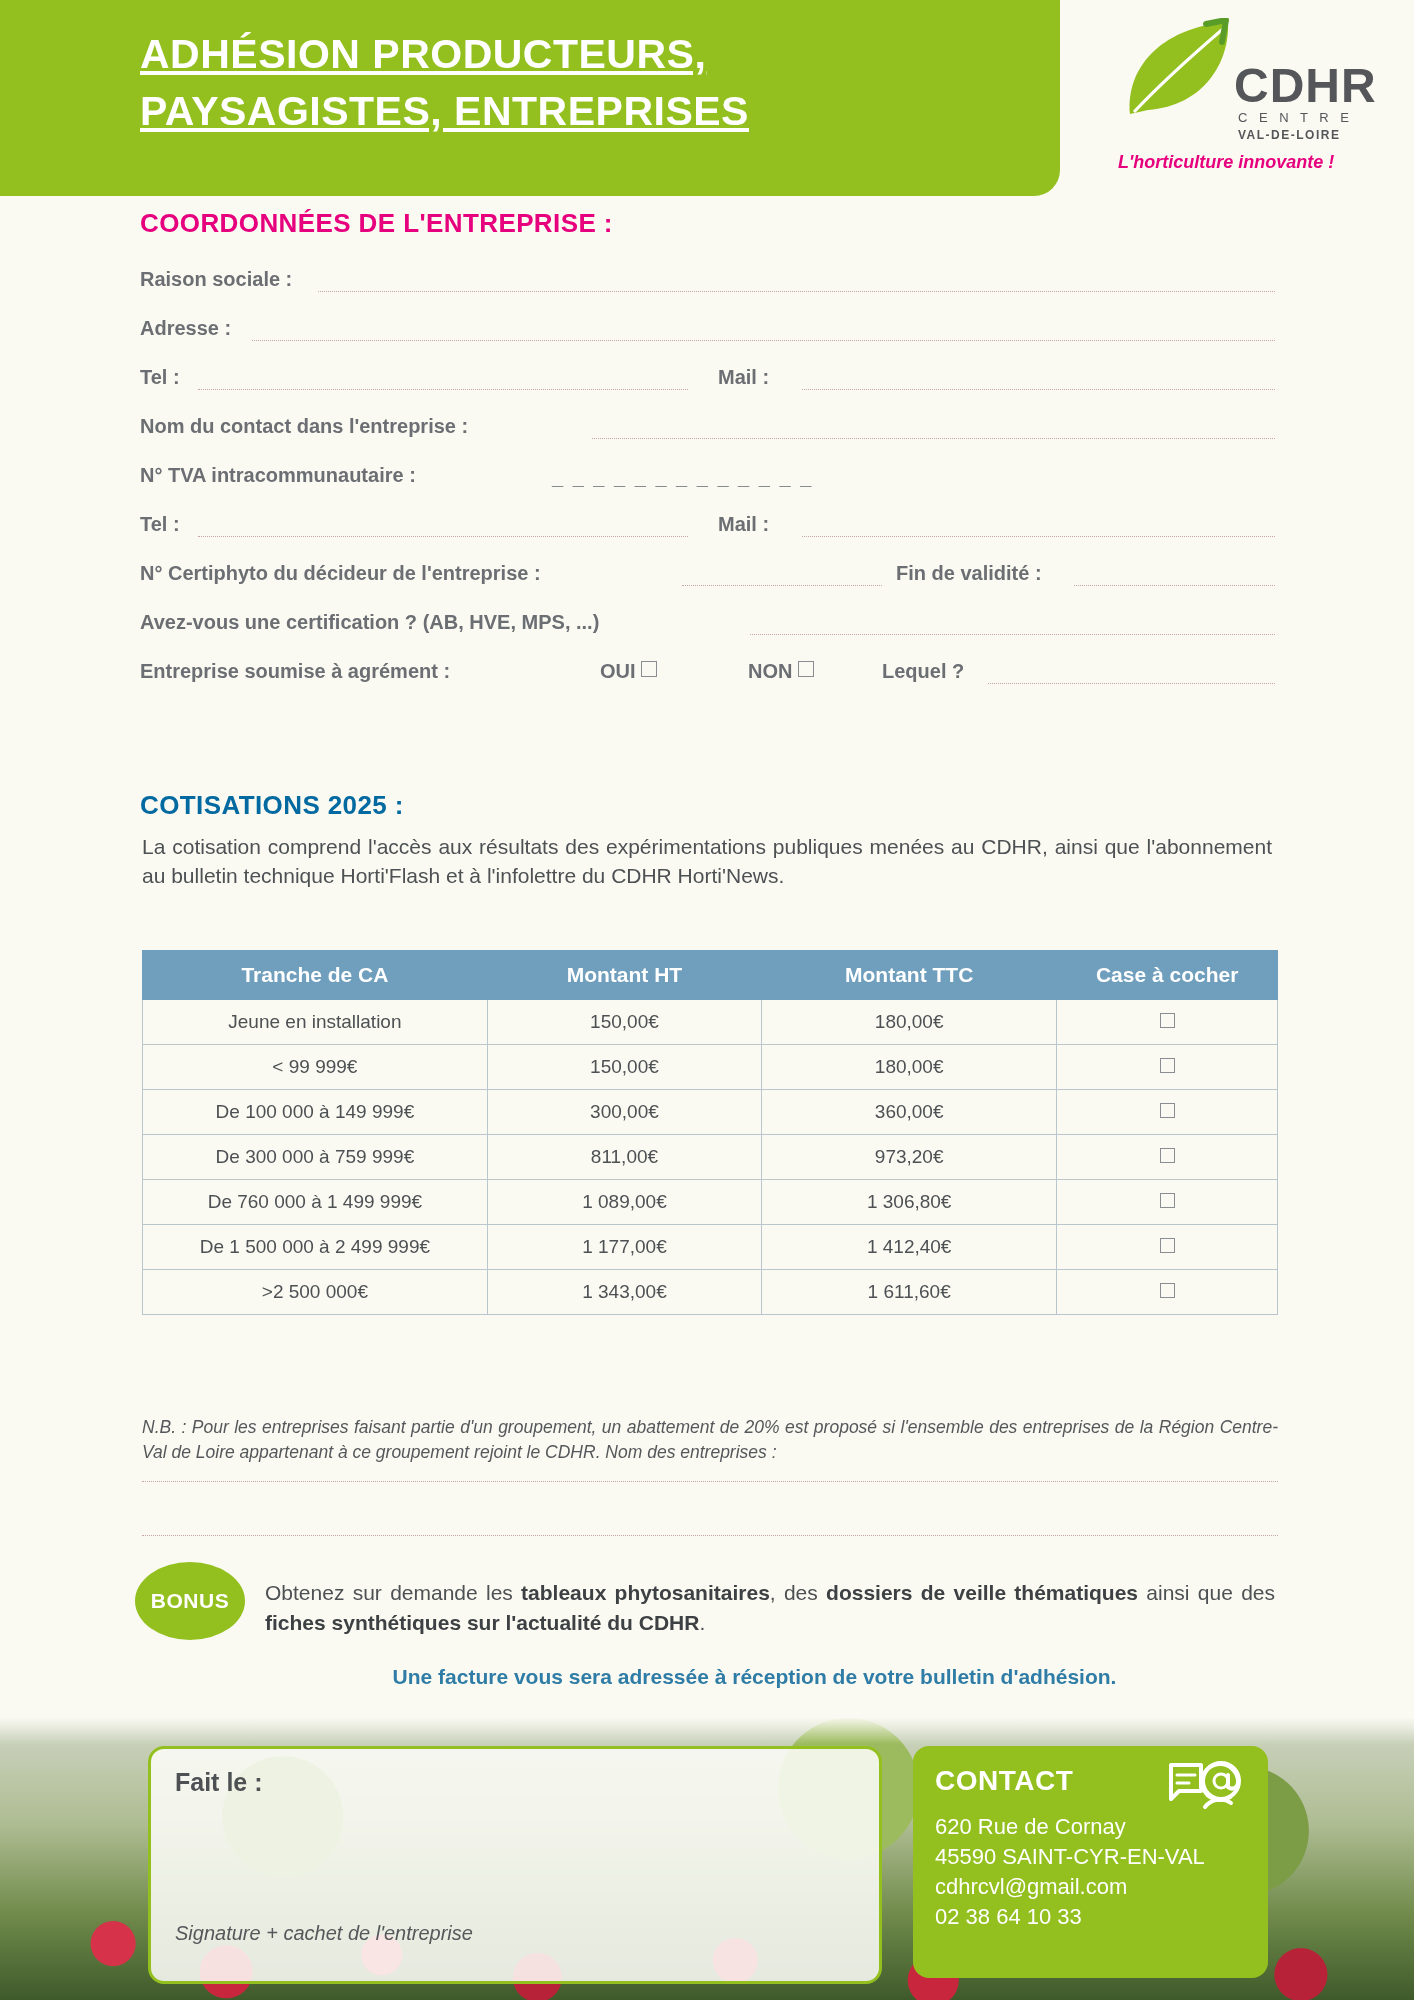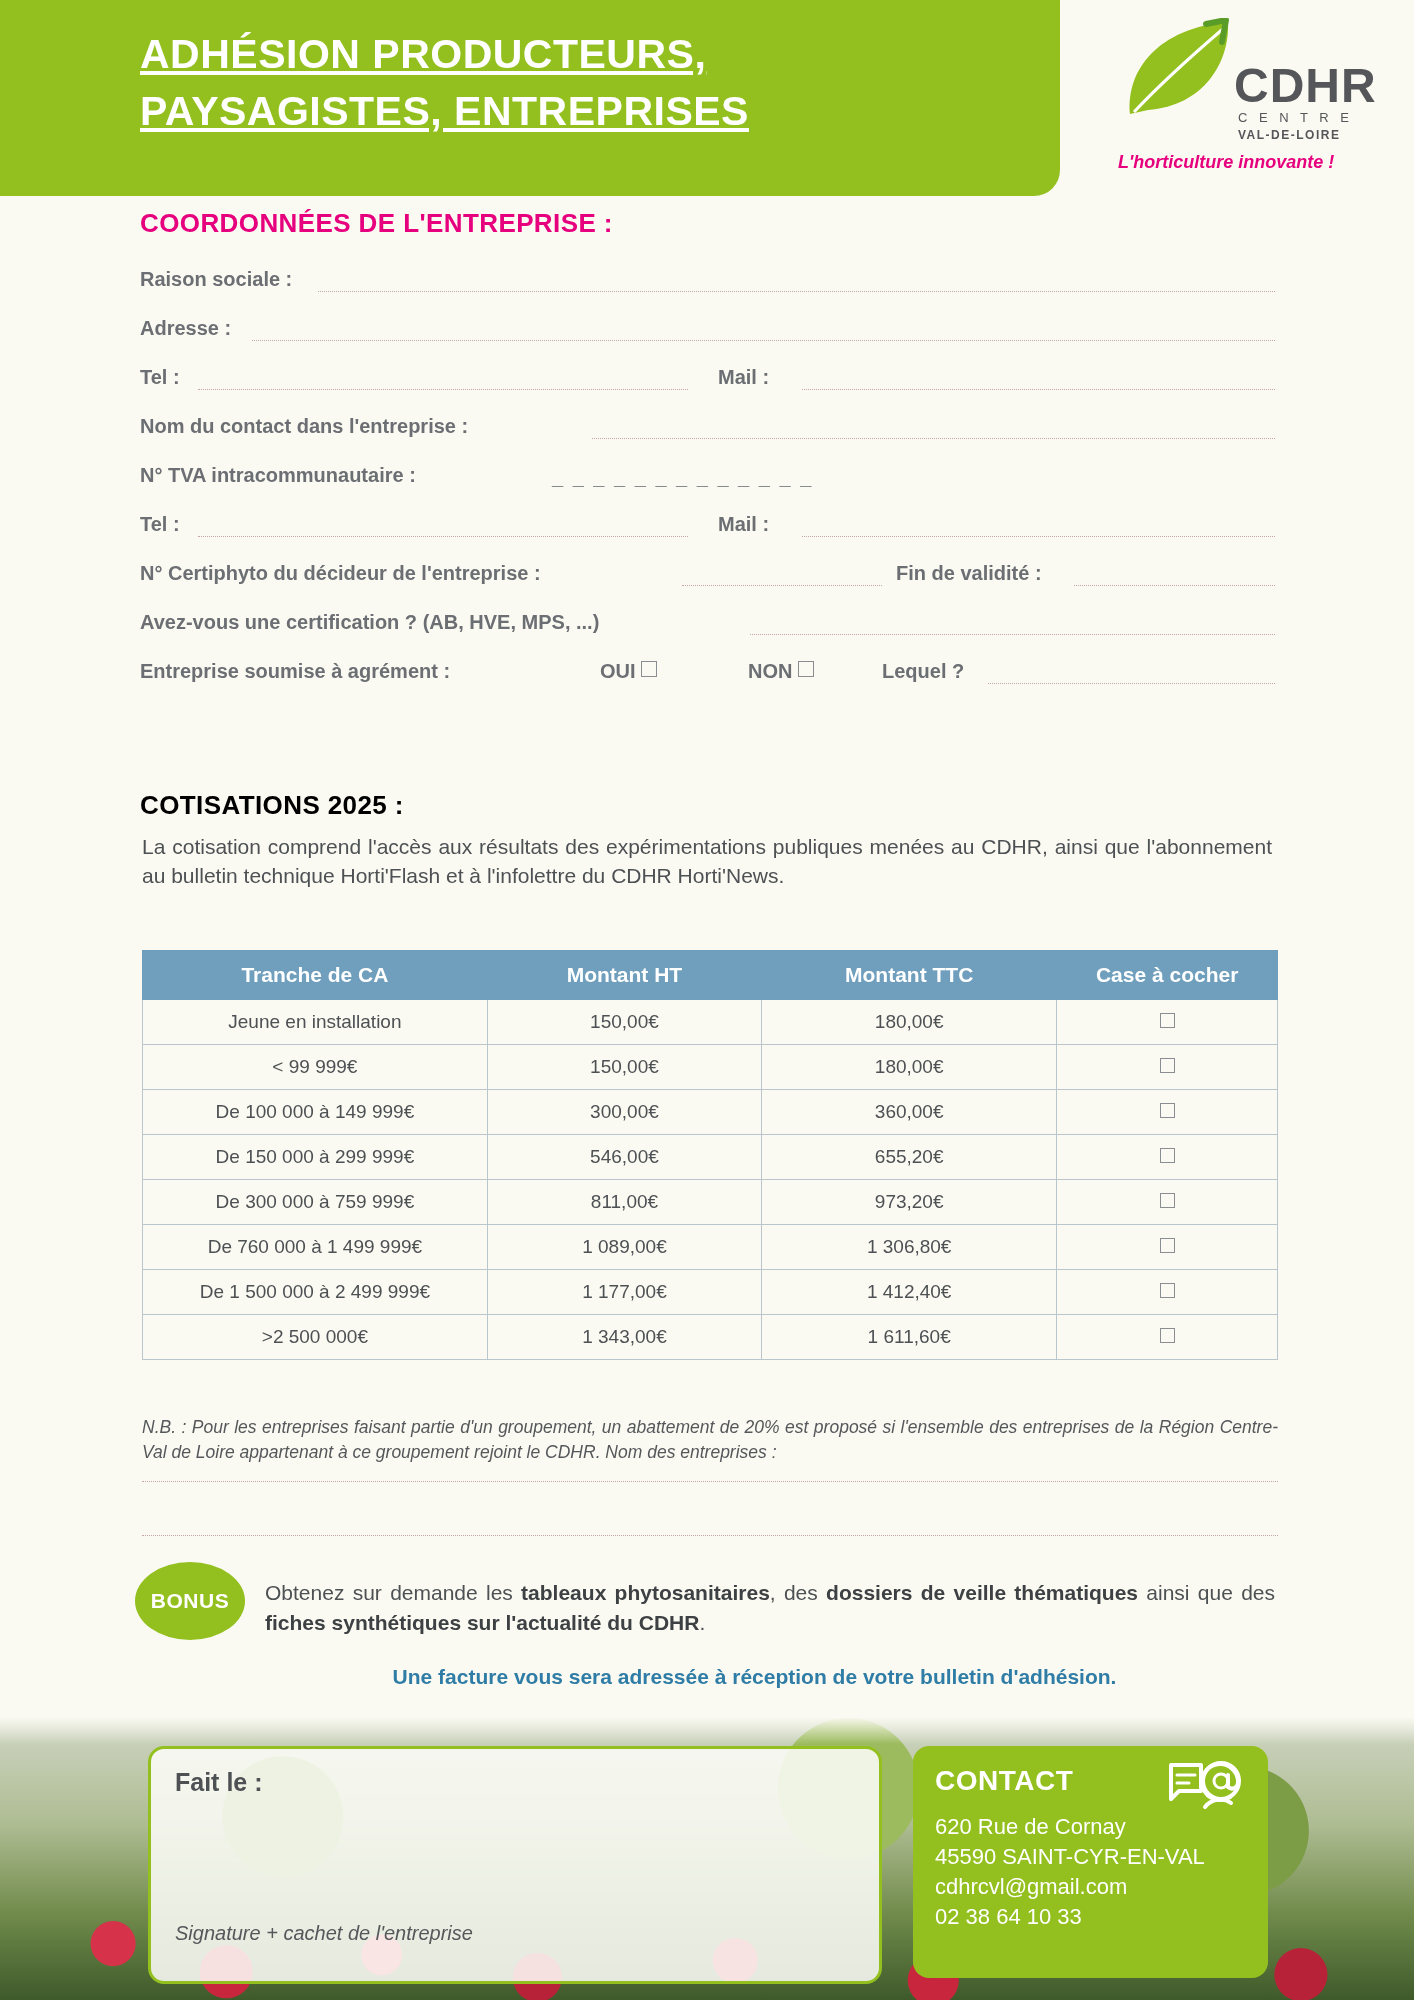--- a/index.html
+++ b/index.html
@@ -94,21 +94,21 @@
     left: 140px;
     color: #e6007e;
     font-size: 26px;
     font-weight: bold;
     letter-spacing: 0.4px;
   }
   .sec-title-blue {
     position: absolute;
     top: 790px;
     left: 140px;
-    color: #000000;
+    color: #0369a1;
     font-size: 26px;
     font-weight: bold;
     letter-spacing: 0.4px;
   }
 
   
   .form {
     position: absolute;
     top: 262px;
     left: 140px;
@@ -463,26 +463,20 @@
       <td>180,00€</td>
       <td class="chk"><span class="cbt"></span></td>
     </tr>
     <tr>
       <td>De 100 000 à 149 999€</td>
       <td>300,00€</td>
       <td>360,00€</td>
       <td class="chk"><span class="cbt"></span></td>
     </tr>
     <tr>
-      <td>De 150 000 à 299 999€</td>
-      <td>546,00€</td>
-      <td>655,20€</td>
-      <td class="chk"><span class="cbt"></span></td>
-    </tr>
-    <tr>
       <td>De 300 000 à 759 999€</td>
       <td>811,00€</td>
       <td>973,20€</td>
       <td class="chk"><span class="cbt"></span></td>
     </tr>
     <tr>
       <td>De 760 000 à 1 499 999€</td>
       <td>1 089,00€</td>
       <td>1 306,80€</td>
       <td class="chk"><span class="cbt"></span></td>

